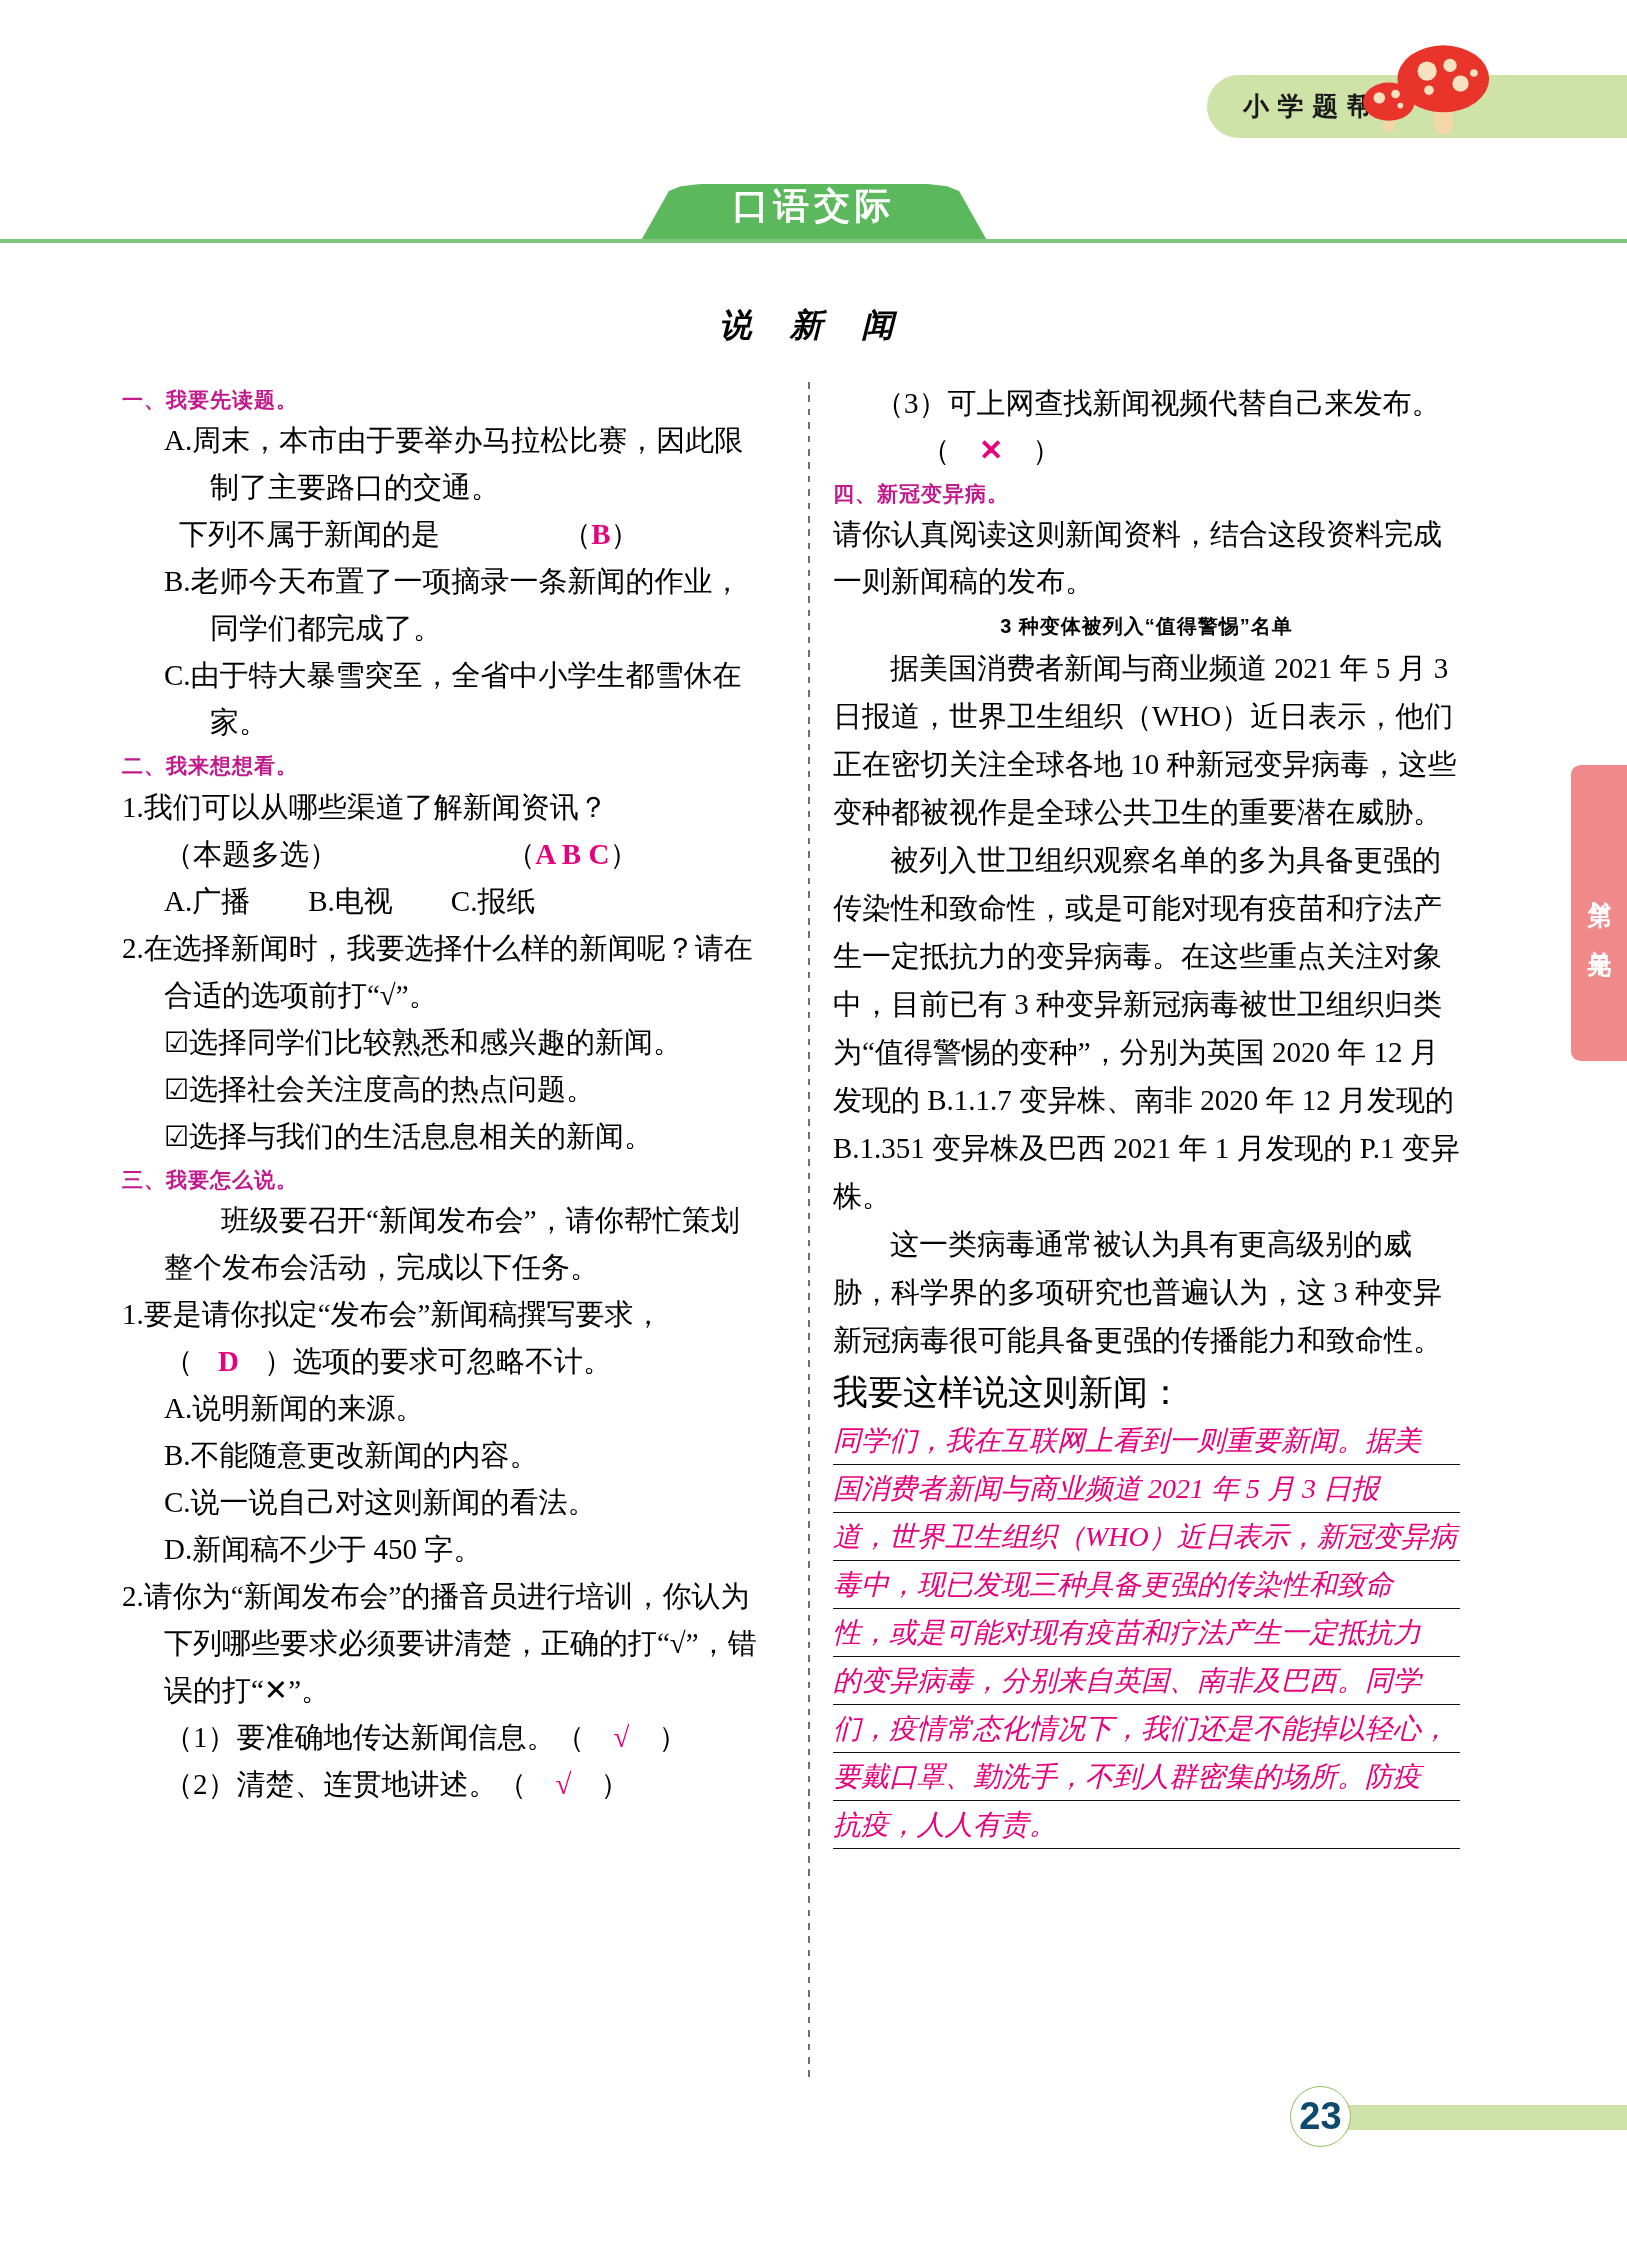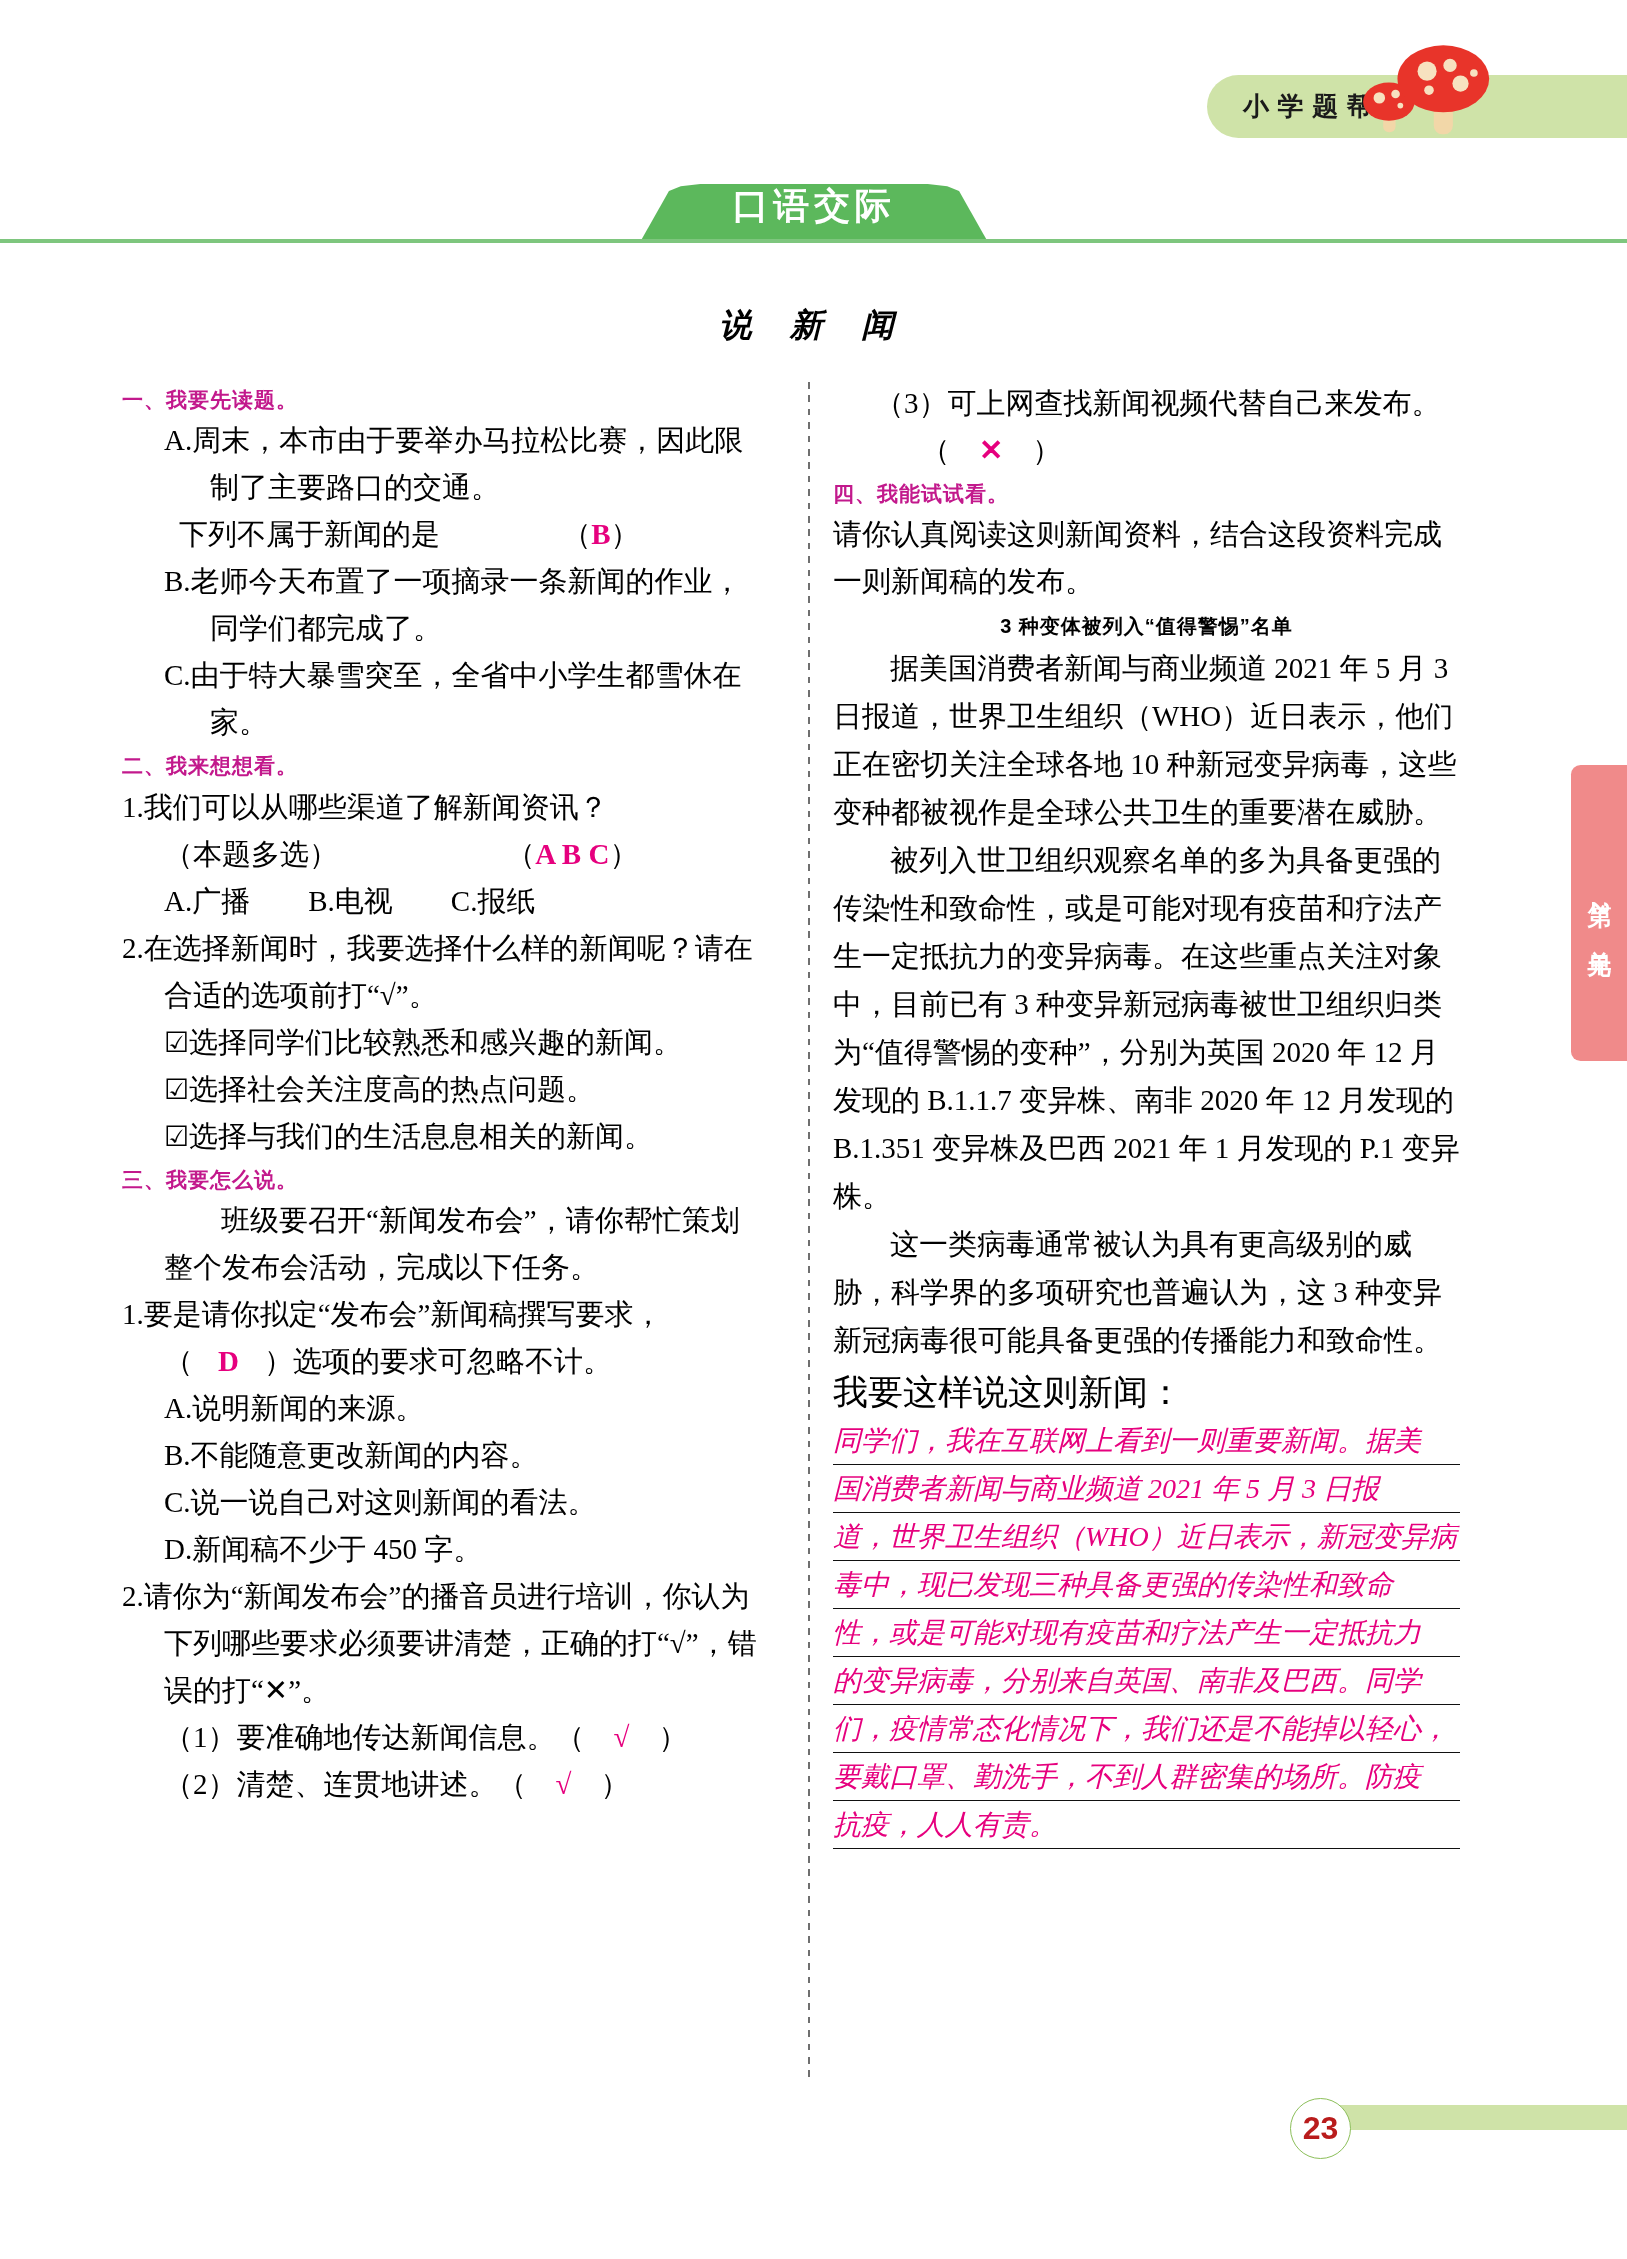--- a/index.html
+++ b/index.html
@@ -134,25 +134,25 @@
     font-family: "Liberation Sans", sans-serif;
   }
 
   
   .footer { position: absolute; left: 0; right: 0; bottom: 113px; height: 61px; }
   .foot-bar {
     position: absolute; right: 0; top: 19px; height: 25px; width: 315px;
     background: #cfe3a8;
   }
   .pagenum {
-    position: absolute; right: 277px; top: 12px;
+    position: absolute; right: 277px; top: 0;
     width: 61px; height: 61px; border-radius: 50%;
     border: 1.9px solid #8cbf5a; background: #fff;
     display: flex; align-items: center; justify-content: center;
-    font-size: 32px; color: #b91c1c; font-weight: 600;
+    font-size: 38px; color: #0c4a6e; font-weight: 600;
     font-family: "Liberation Sans", sans-serif;
   }
 </style>
 </head>
 <body>
 
 <div class="page">
 
   <div class="brand">
     <div class="brand-text">小学题帮</div>
@@ -252,21 +252,21 @@
         <span>（2）清楚、连贯地讲述。（</span><span class="ansb" style="padding:0 29px">√</span><span>）</span>
       </p>
     </div>
 
     <div class="col col-right">
 
       <p class="t hang" style="margin-left:42px">
         <span>（3）可上网查找新闻视频代替自己来发布。（</span><span class="ansb" style="padding:0 29px">✕</span><span>）</span>
       </p>
 
-      <div class="hd">四、我能试试看。</div>
+      <div class="hd">四、新冠变异病。</div>
 
       <p class="t">请你认真阅读这则新闻资料，结合这段资料完成一则新闻稿的发布。</p>
 
       <div class="art-title">3 种变体被列入“值得警惕”名单</div>
 
       <p class="art">据美国消费者新闻与商业频道 2021 年 5 月 3 日报道，世界卫生组织（WHO）近日表示，他们正在密切关注全球各地 10 种新冠变异病毒，这些变种都被视作是全球公共卫生的重要潜在威胁。</p>
       <p class="art">被列入世卫组织观察名单的多为具备更强的传染性和致命性，或是可能对现有疫苗和疗法产生一定抵抗力的变异病毒。在这些重点关注对象中，目前已有 3 种变异新冠病毒被世卫组织归类为“值得警惕的变种”，分别为英国 2020 年 12 月发现的 B.1.1.7 变异株、南非 2020 年 12 月发现的 B.1.351 变异株及巴西 2021 年 1 月发现的 P.1 变异株。</p>
       <p class="art">这一类病毒通常被认为具有更高级别的威胁，科学界的多项研究也普遍认为，这 3 种变异新冠病毒很可能具备更强的传播能力和致命性。</p>
 
       <div class="say-lead">我要这样说这则新闻：</div>

